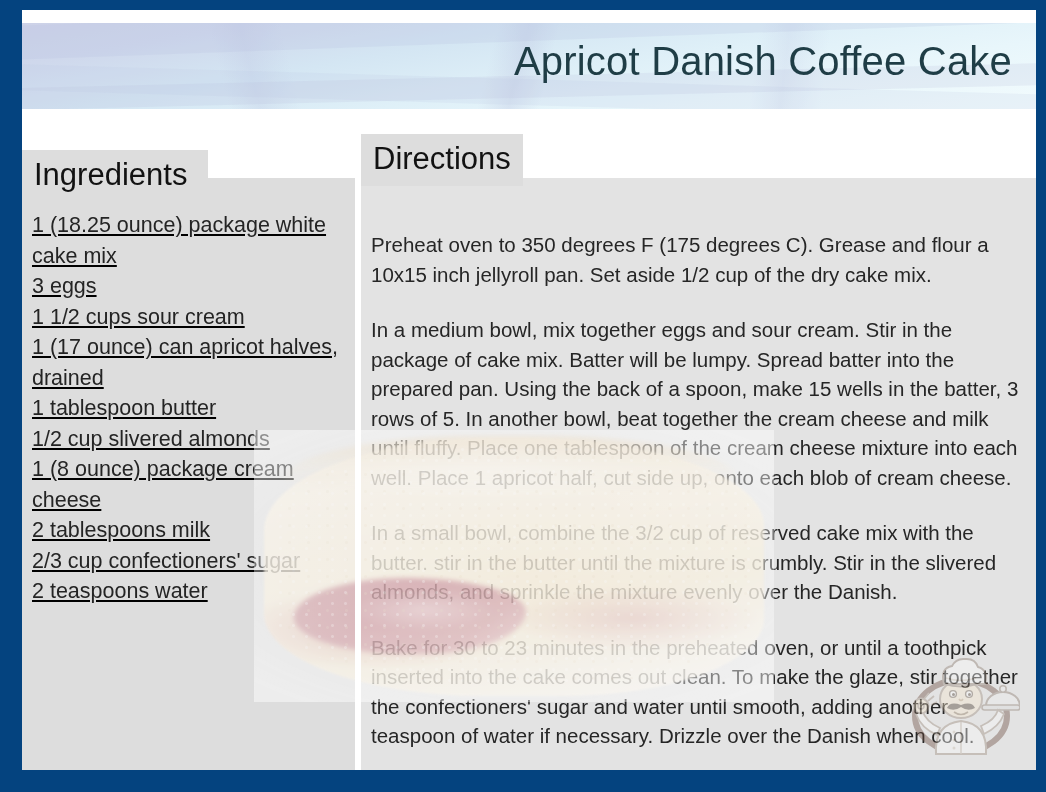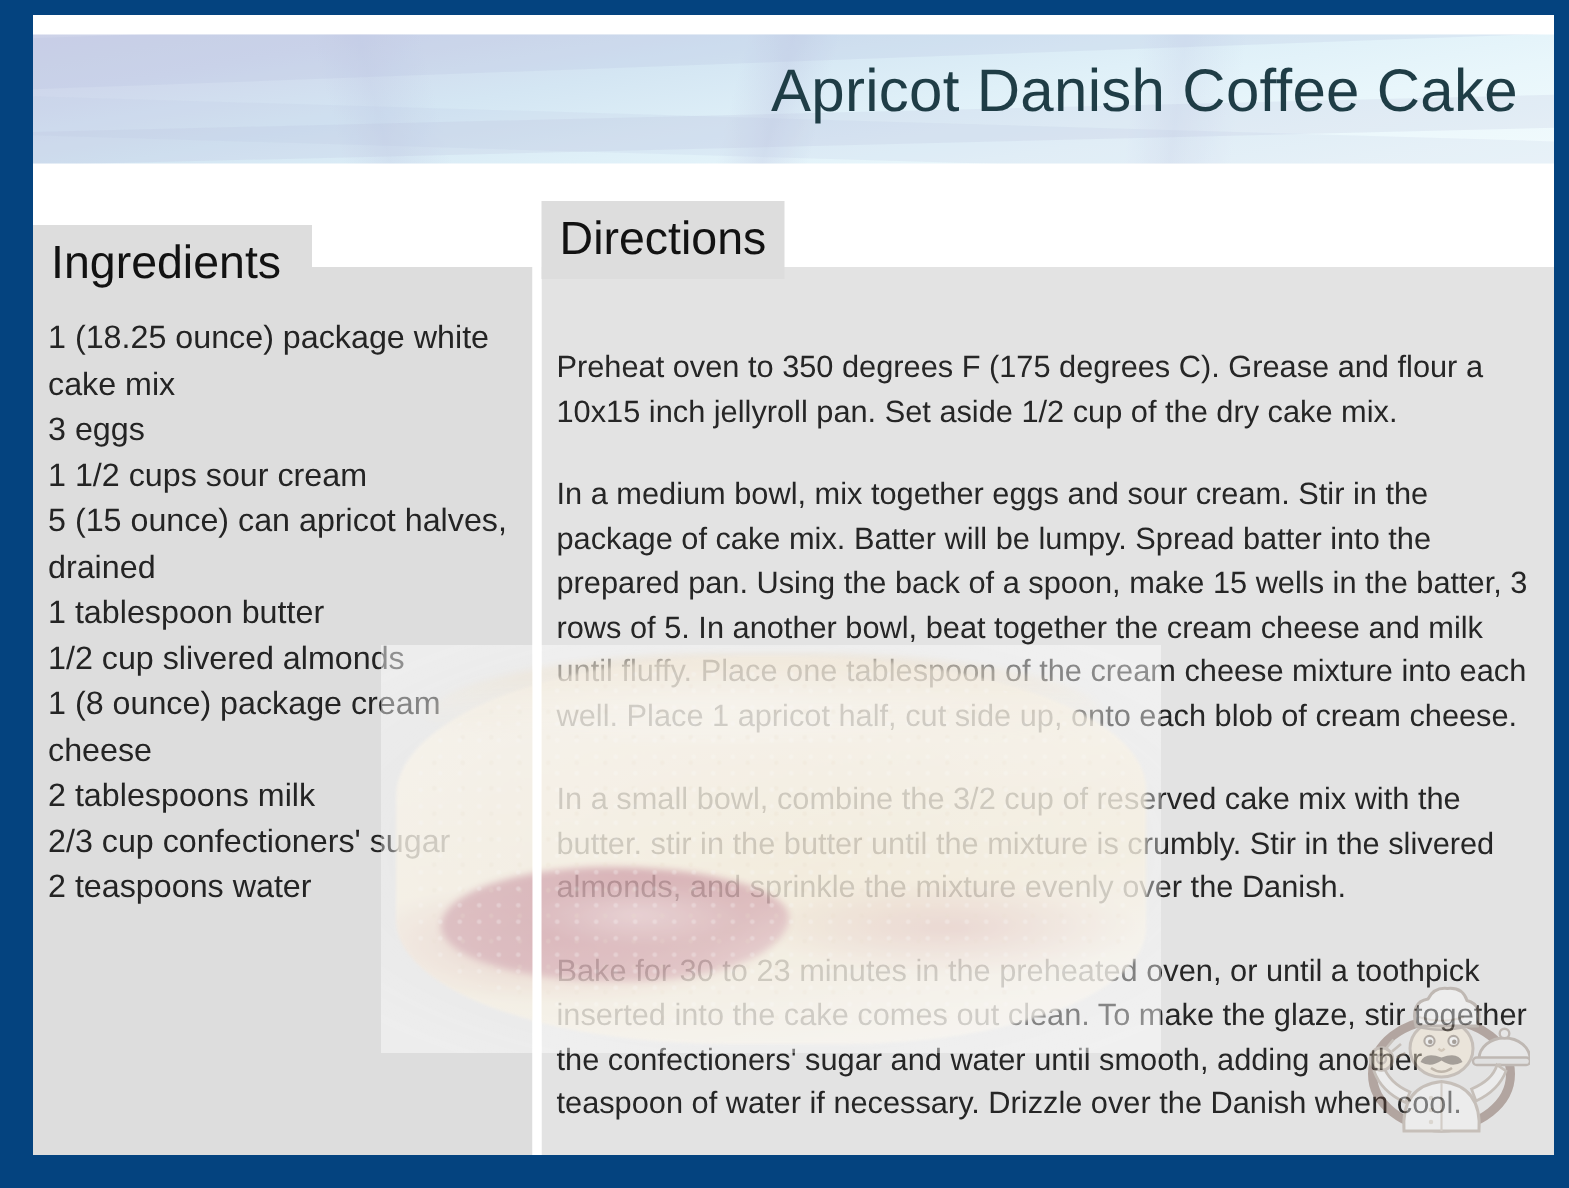--- a/index.html
+++ b/index.html
@@ -86,35 +86,36 @@
     background: #dddddd;
     color: #121212;
     font-size: 31px;
     line-height: 44px;
     padding: 3px 12px 5px 12px;
     box-sizing: border-box;
     z-index: 20;
     white-space: nowrap;
   }
   #ingredients-heading { left: 0;   top: 140px; width: 186px; }
-  #directions-heading  { left: 339px; top: 124px; width: 162px; text-align: center; }
+  #directions-heading  { left: 339px; top: 124px; width: 162px; }
 
   
   .panel {
     position: absolute;
     box-sizing: border-box;
     z-index: 10;
   }
   #ingredients-panel {
     left: 0;
     top: 168px;
     width: 333px;
     height: 592px;
     background: #dddddd;
     padding: 32px 14px 0 10px;
+    text-decoration: underline;
   }
   #directions-panel {
     left: 339px;
     top: 168px;
     width: 675px;
     height: 592px;
     background: #e3e3e3;
     padding: 28px 16px 0 10px;
   }
 
@@ -255,21 +256,21 @@
       <div id="cake-veil"></div>
     </div>
 
     <div id="ingredients-heading" class="section-heading">Ingredients</div>
 
     <div id="ingredients-panel" class="panel">
       <div id="ingredients-list">
         <div class="ingredient-item">1 (18.25 ounce) package white cake mix</div>
         <div class="ingredient-item">3 eggs</div>
         <div class="ingredient-item">1 1/2 cups sour cream</div>
-        <div class="ingredient-item">5 (15 ounce) can apricot halves, drained</div>
+        <div class="ingredient-item">1 (17 ounce) can apricot halves, drained</div>
         <div class="ingredient-item">1 tablespoon butter</div>
         <div class="ingredient-item">1/2 cup slivered almonds</div>
         <div class="ingredient-item">1 (8 ounce) package cream cheese</div>
         <div class="ingredient-item">2 tablespoons milk</div>
         <div class="ingredient-item">2/3 cup confectioners' sugar</div>
         <div class="ingredient-item">2 teaspoons water</div>
       </div>
     </div>
 
     <div id="column-gutter"></div>

